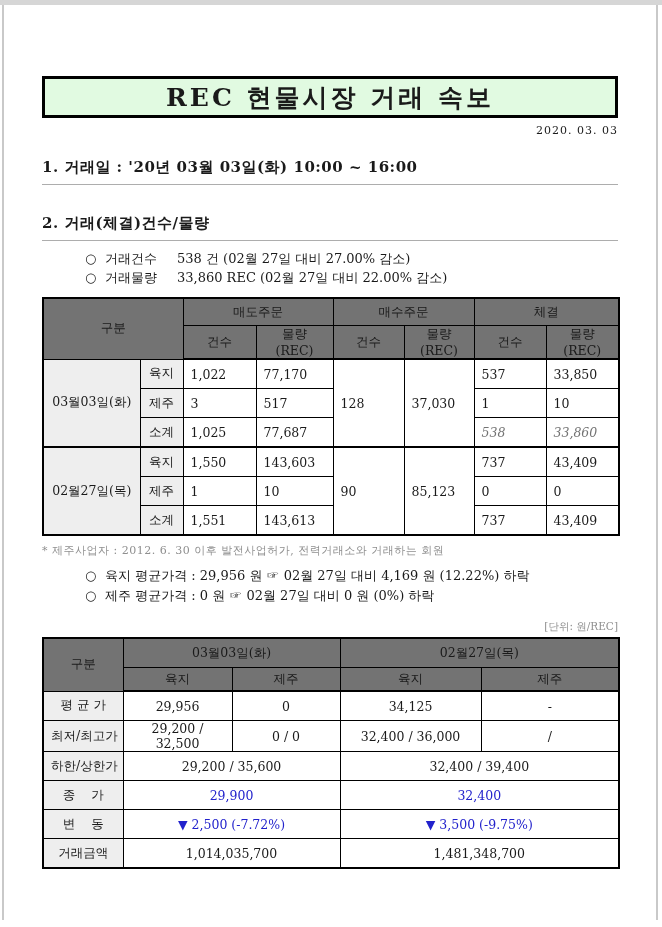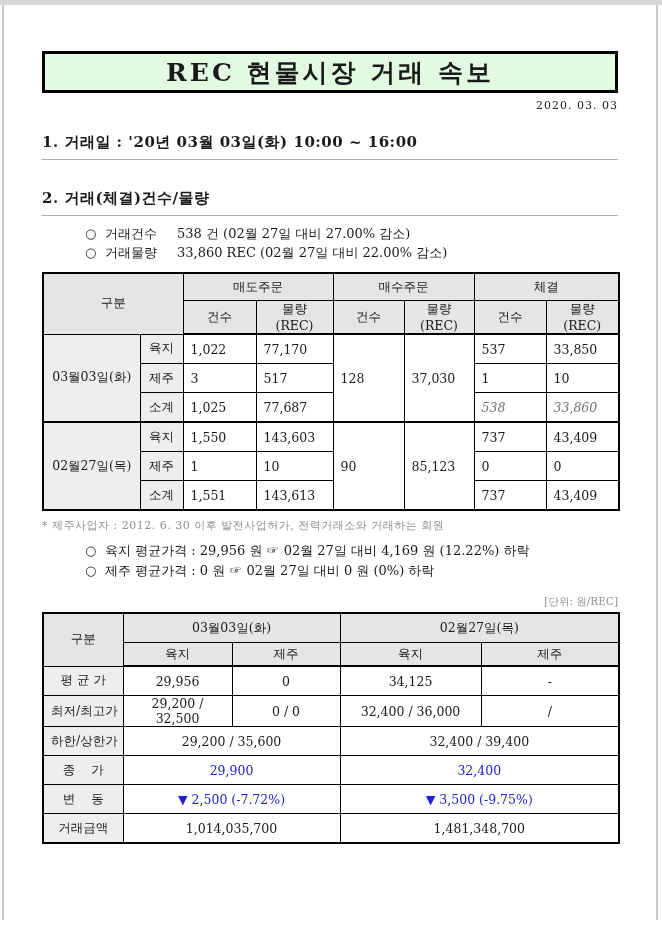--- a/index.html
+++ b/index.html
@@ -10,21 +10,21 @@
     color:#1a1a1a;
   }
   
   .edge-top{position:absolute;top:0;left:0;width:662px;height:5px;background:#d6d6d6;}
   .edge-left{position:absolute;top:5px;left:2px;width:2px;height:915px;background:#c9c9c9;}
   .edge-right{position:absolute;top:5px;right:4px;width:2px;height:915px;background:#c9c9c9;}
 
   .content{position:absolute;left:42px;top:0;width:576px;}
 
   .banner{
-    margin-top:51px;border:3px solid #000;background:#e1fae1;
+    margin-top:76px;border:3px solid #000;background:#e1fae1;
     height:36px;display:flex;align-items:center;justify-content:center;
     font-size:25px;font-weight:bold;letter-spacing:3px;
   }
   .doc-date{margin-top:6px;text-align:right;font-size:11px;letter-spacing:1px;}
 
   .sec-heading{
     font-size:15px;font-weight:bold;letter-spacing:0.5px;
     border-bottom:1px solid #adadad;padding-bottom:7px;
   }
   .sec1{margin-top:21px;}
@@ -34,21 +34,21 @@
   .bullet-list{margin-top:8px;}
   .bullet-row{display:flex;align-items:baseline;font-size:13px;line-height:19px;padding-left:43px;}
   .bullet-glyph{width:20px;flex:none;}
   .b-label{width:72px;flex:none;}
   .b-value{flex:1;}
   .bullet-text{font-size:13px;line-height:20px;}
 
   table{border-collapse:collapse;width:576px;table-layout:fixed;font-size:12.5px;}
   table{border:2px solid #000;}
   th,td{border:1px solid #000;padding:0 7px;overflow:hidden;}
-  thead th{background:#e5e5e5;font-weight:normal;text-align:center;}
+  thead th{background:#737373;font-weight:normal;text-align:center;}
   .t1{margin-top:10px;}
   .t1 thead th{height:26px;}
   .t1 tbody td{height:28px;}
   .t1 thead tr:last-child th{border-bottom-width:2px;}
   tr.group-sep td{border-top-width:2px;}
   td.lab{background:#eeeeee;text-align:center;white-space:pre;}
   td.num{text-align:left;}
   .red{color:#737373;font-style:italic;}
   .blue{color:#2222cc;}
 

